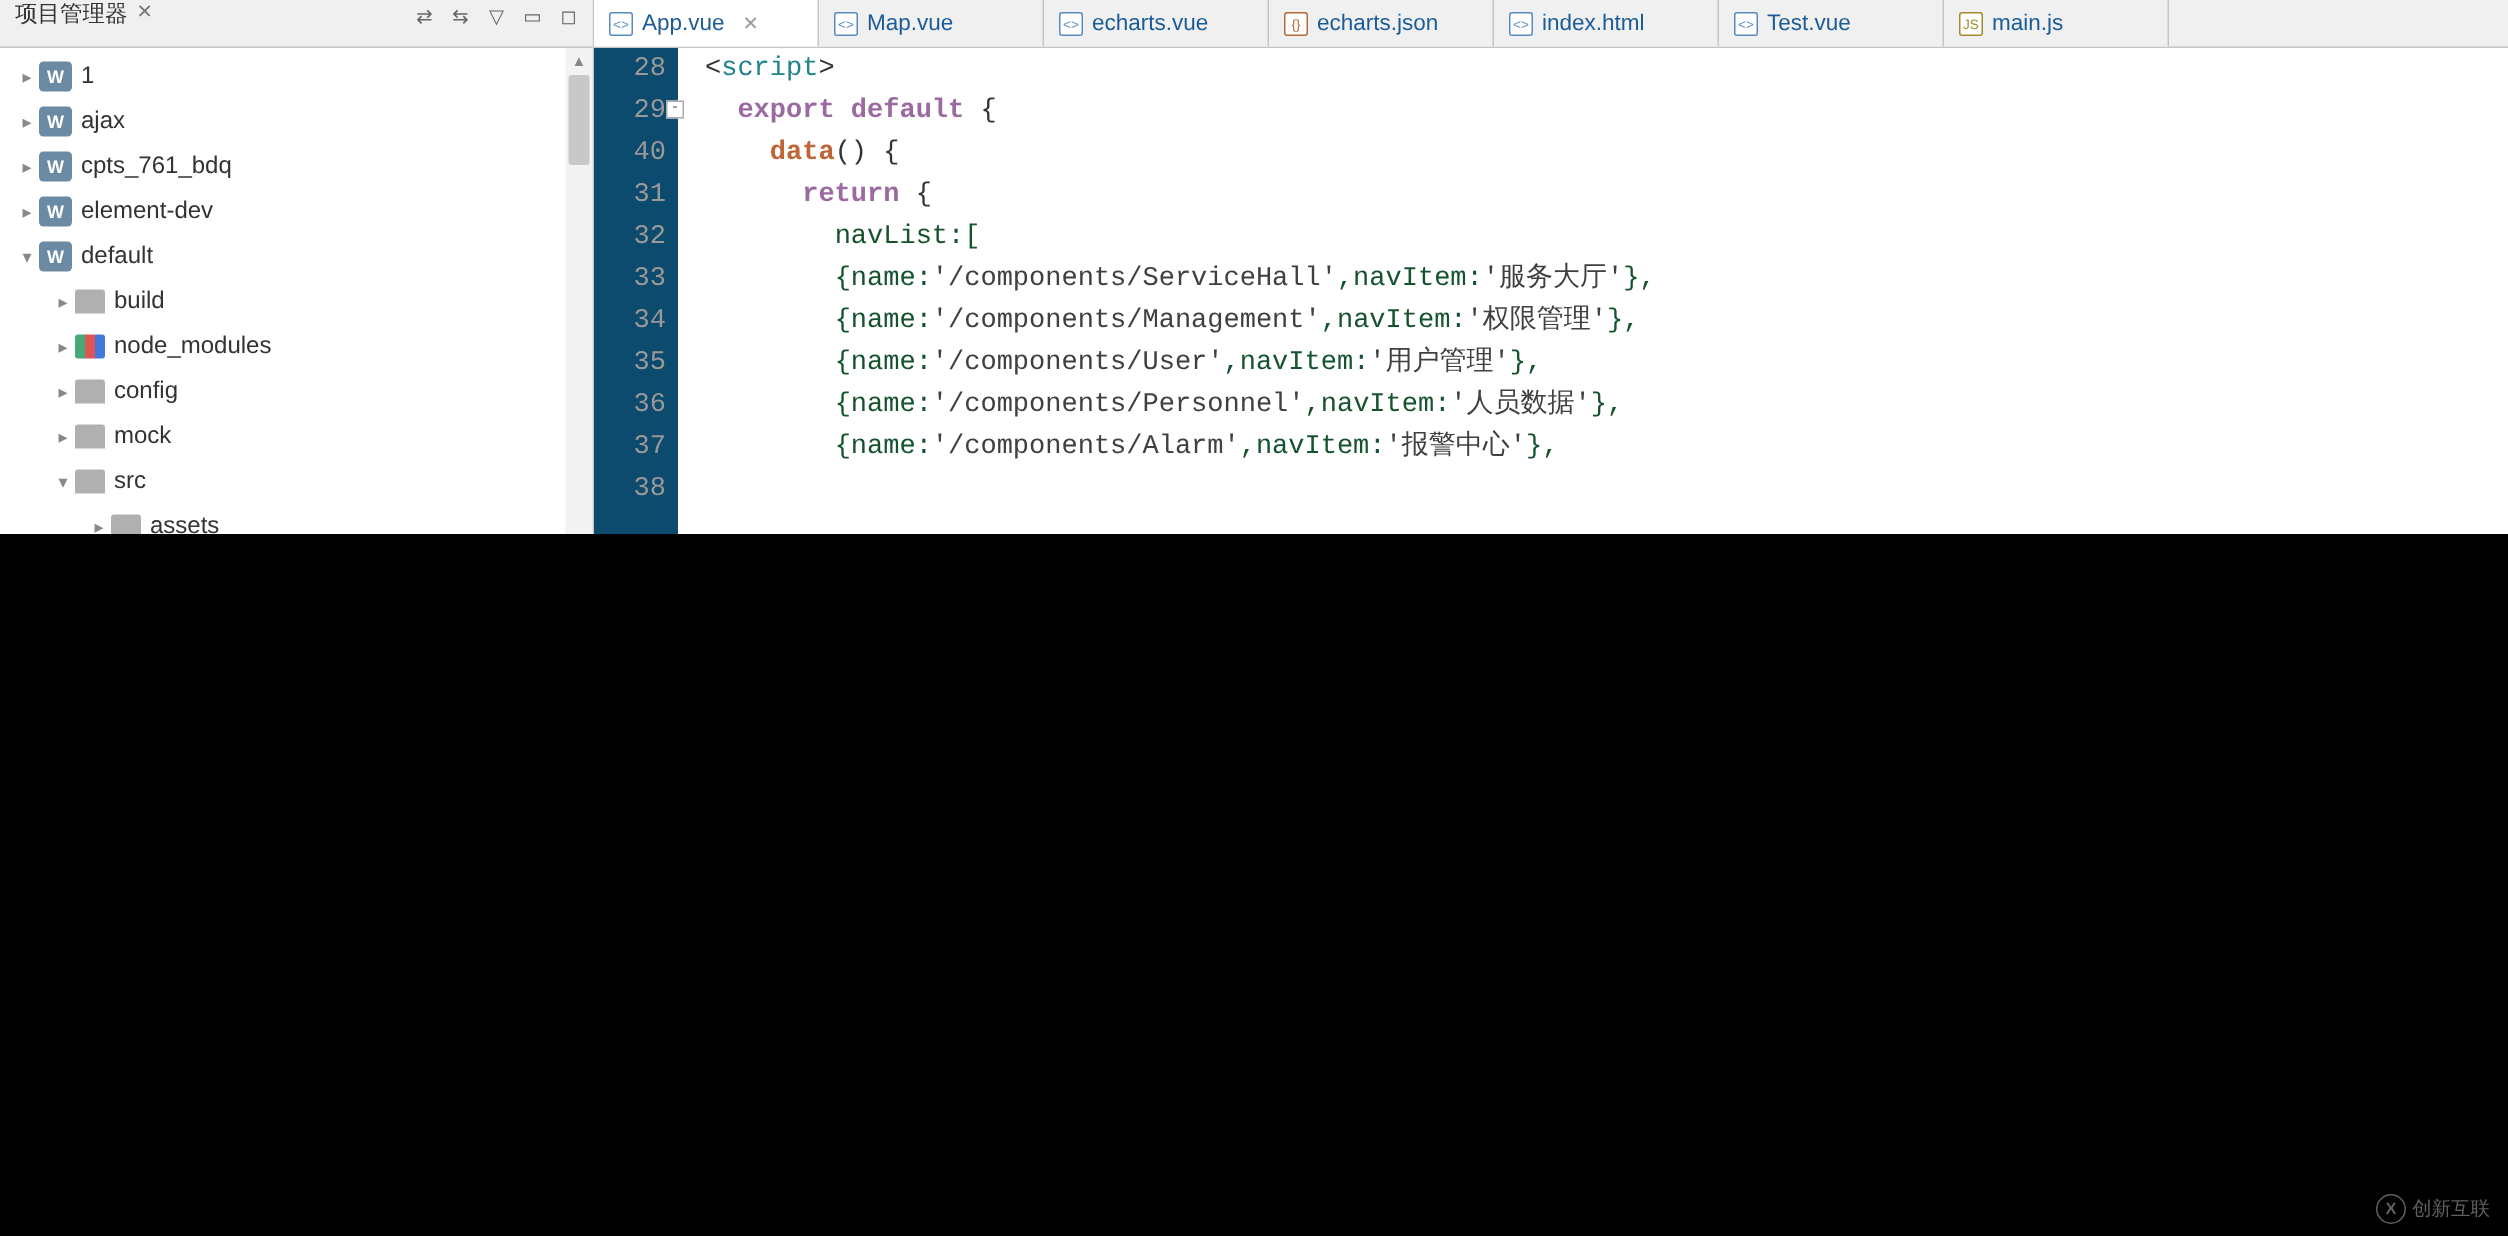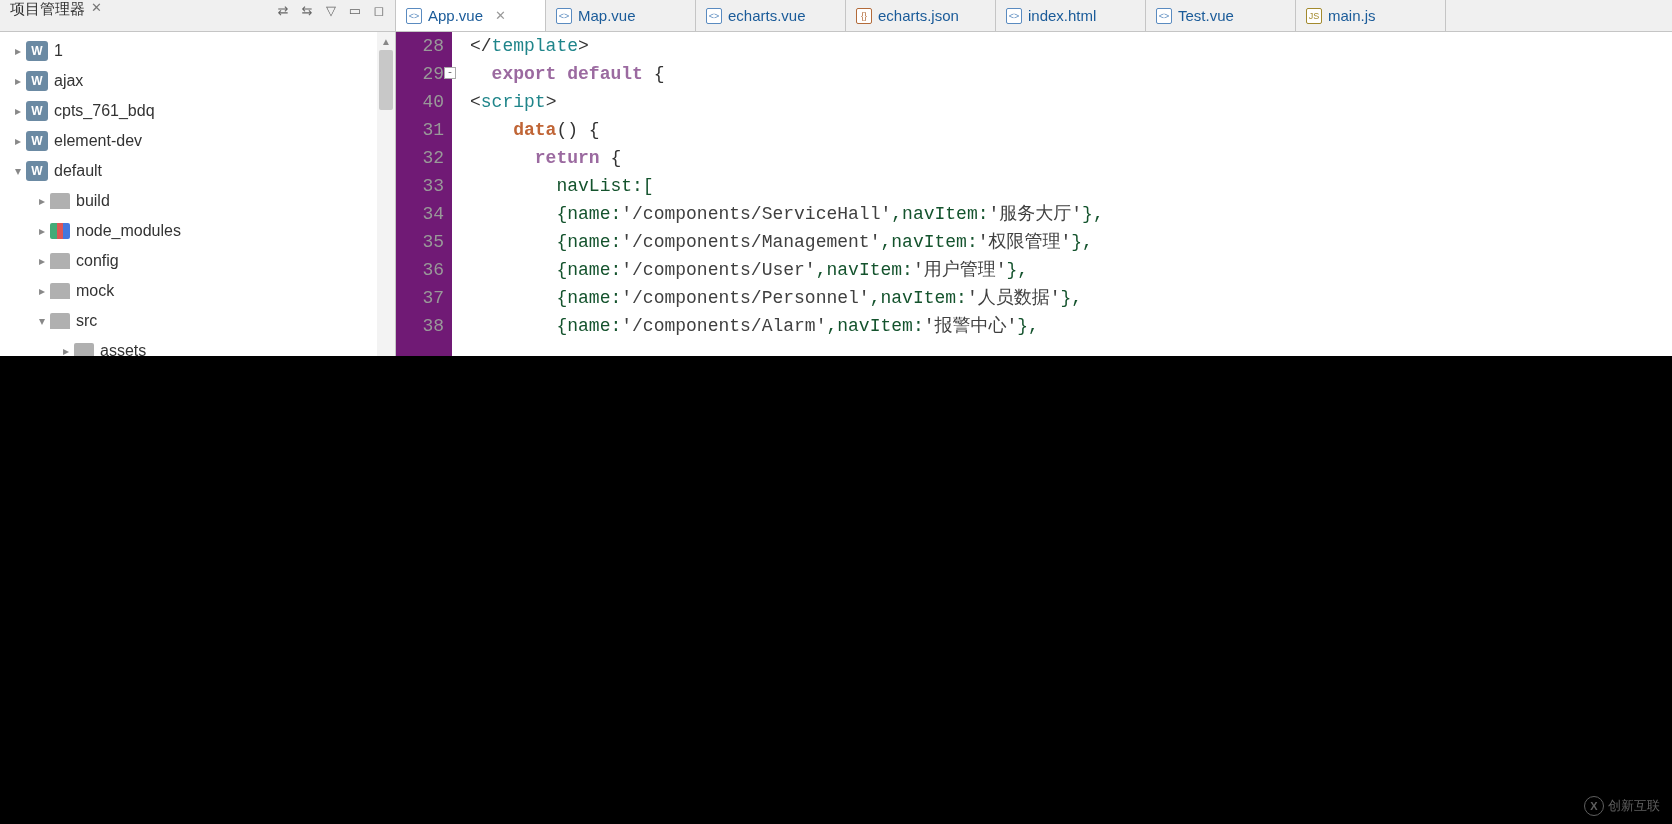--- a/index.html
+++ b/index.html
@@ -178,21 +178,21 @@
       font-size: 18px;
       line-height: 28px;
       overflow: hidden;
       background:#fff;
     }
     .gutter {
       width: 56px;
       text-align: right;
       padding-right: 8px;
       color: #999;
-      background: #701a75;
+      background: #0c4a6e;
       user-select: none;
     }
     .gutter-row { height: 28px; position:relative; }
     .fold-mark {
       position:absolute; right:-12px; top:7px;
       width:12px; height:12px; border:1px solid #aaa;
       display:flex; align-items:center; justify-content:center;
       font-size:10px; line-height:10px; background:#fff; color:#666;
     }
     .code-lines { flex:1; padding-left: 18px; }
@@ -329,23 +329,22 @@
             <div class="gutter-row">31</div>
             <div class="gutter-row">32</div>
             <div class="gutter-row">33</div>
             <div class="gutter-row">34</div>
             <div class="gutter-row">35</div>
             <div class="gutter-row">36</div>
             <div class="gutter-row">37</div>
             <div class="gutter-row">38</div>
           </div>
         <div class="code-lines" id="code-lines">
-            <div class="code-line"><span></span><span class="punct">&lt;/</span><span class="tag">template</span><span class="punct">&gt;</span></div>
+            <div class="code-line"><span></span><span class="punct">&lt;</span><span class="tag">script</span><span class="punct">&gt;</span></div>
             <div class="code-line"><span>  </span><span class="kw-export">export </span><span class="kw-default">default </span><span class="brace">{</span></div>
-            <div class="code-line"><span></span><span class="punct">&lt;</span><span class="tag">script</span><span class="punct">&gt;</span></div>
             <div class="code-line"><span>    </span><span class="kw-data">data</span><span class="brace">() {</span></div>
             <div class="code-line"><span>      </span><span class="kw-return">return </span><span class="brace">{</span></div>
             <div class="code-line"><span>        </span><span class="prop">navList:[</span></div>
             <div class="code-line"><span>        </span><span class="prop">{name:</span><span class="str">'/components/ServiceHall'</span><span class="prop">,navItem:</span><span class="str">'服务大厅'</span><span class="prop">},</span></div>
             <div class="code-line"><span>        </span><span class="prop">{name:</span><span class="str">'/components/Management'</span><span class="prop">,navItem:</span><span class="str">'权限管理'</span><span class="prop">},</span></div>
             <div class="code-line"><span>        </span><span class="prop">{name:</span><span class="str">'/components/User'</span><span class="prop">,navItem:</span><span class="str">'用户管理'</span><span class="prop">},</span></div>
             <div class="code-line"><span>        </span><span class="prop">{name:</span><span class="str">'/components/Personnel'</span><span class="prop">,navItem:</span><span class="str">'人员数据'</span><span class="prop">},</span></div>
             <div class="code-line"><span>        </span><span class="prop">{name:</span><span class="str">'/components/Alarm'</span><span class="prop">,navItem:</span><span class="str">'报警中心'</span><span class="prop">},</span></div>
           </div>
       </div>

